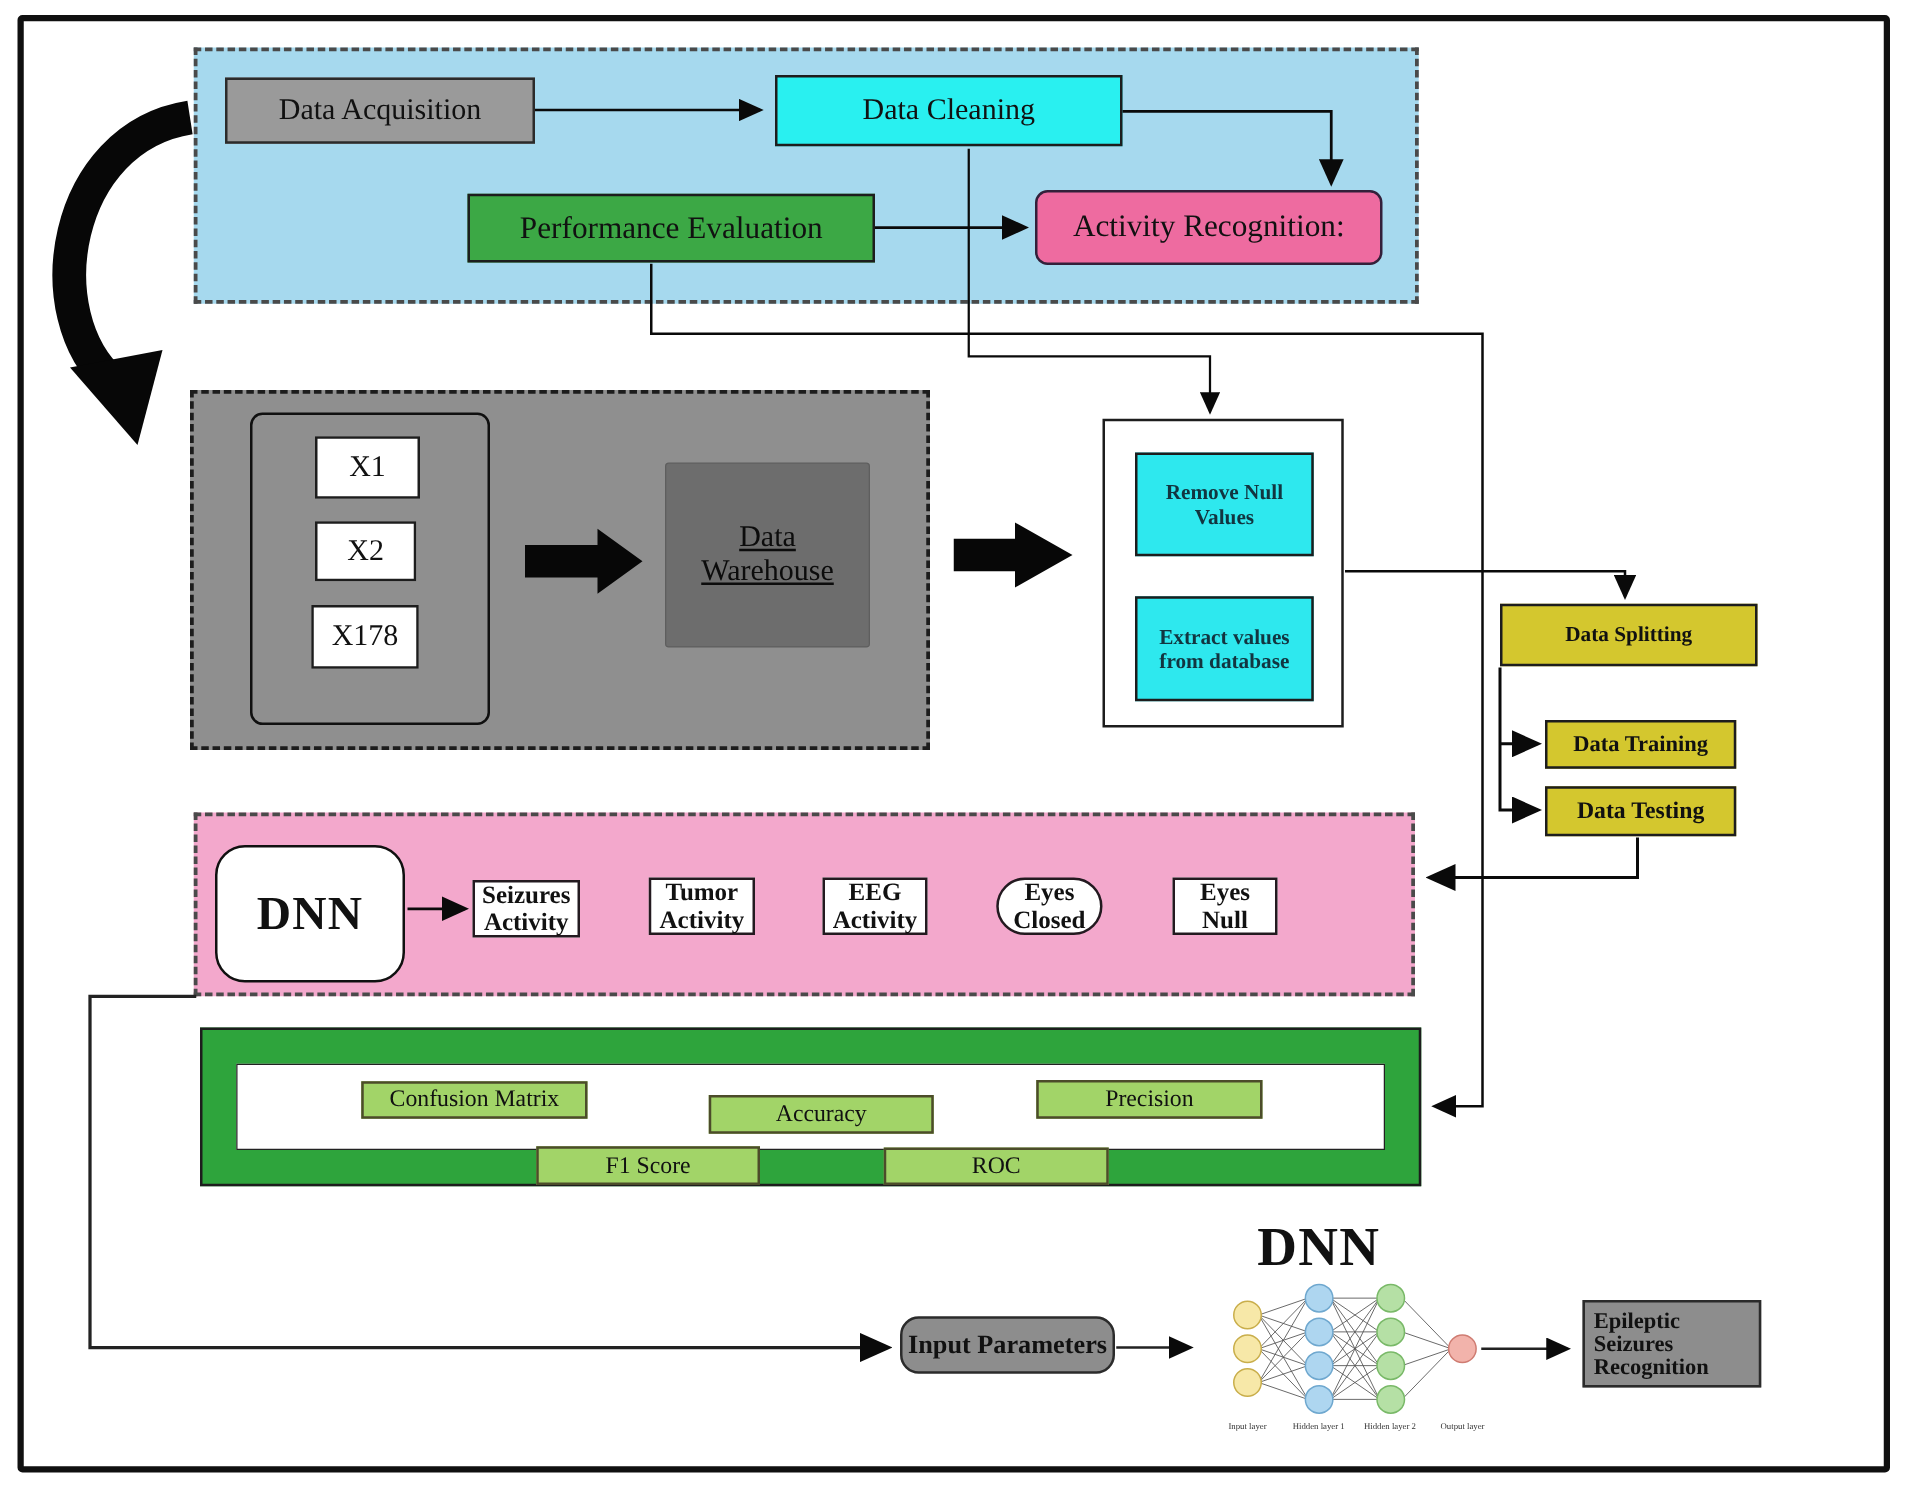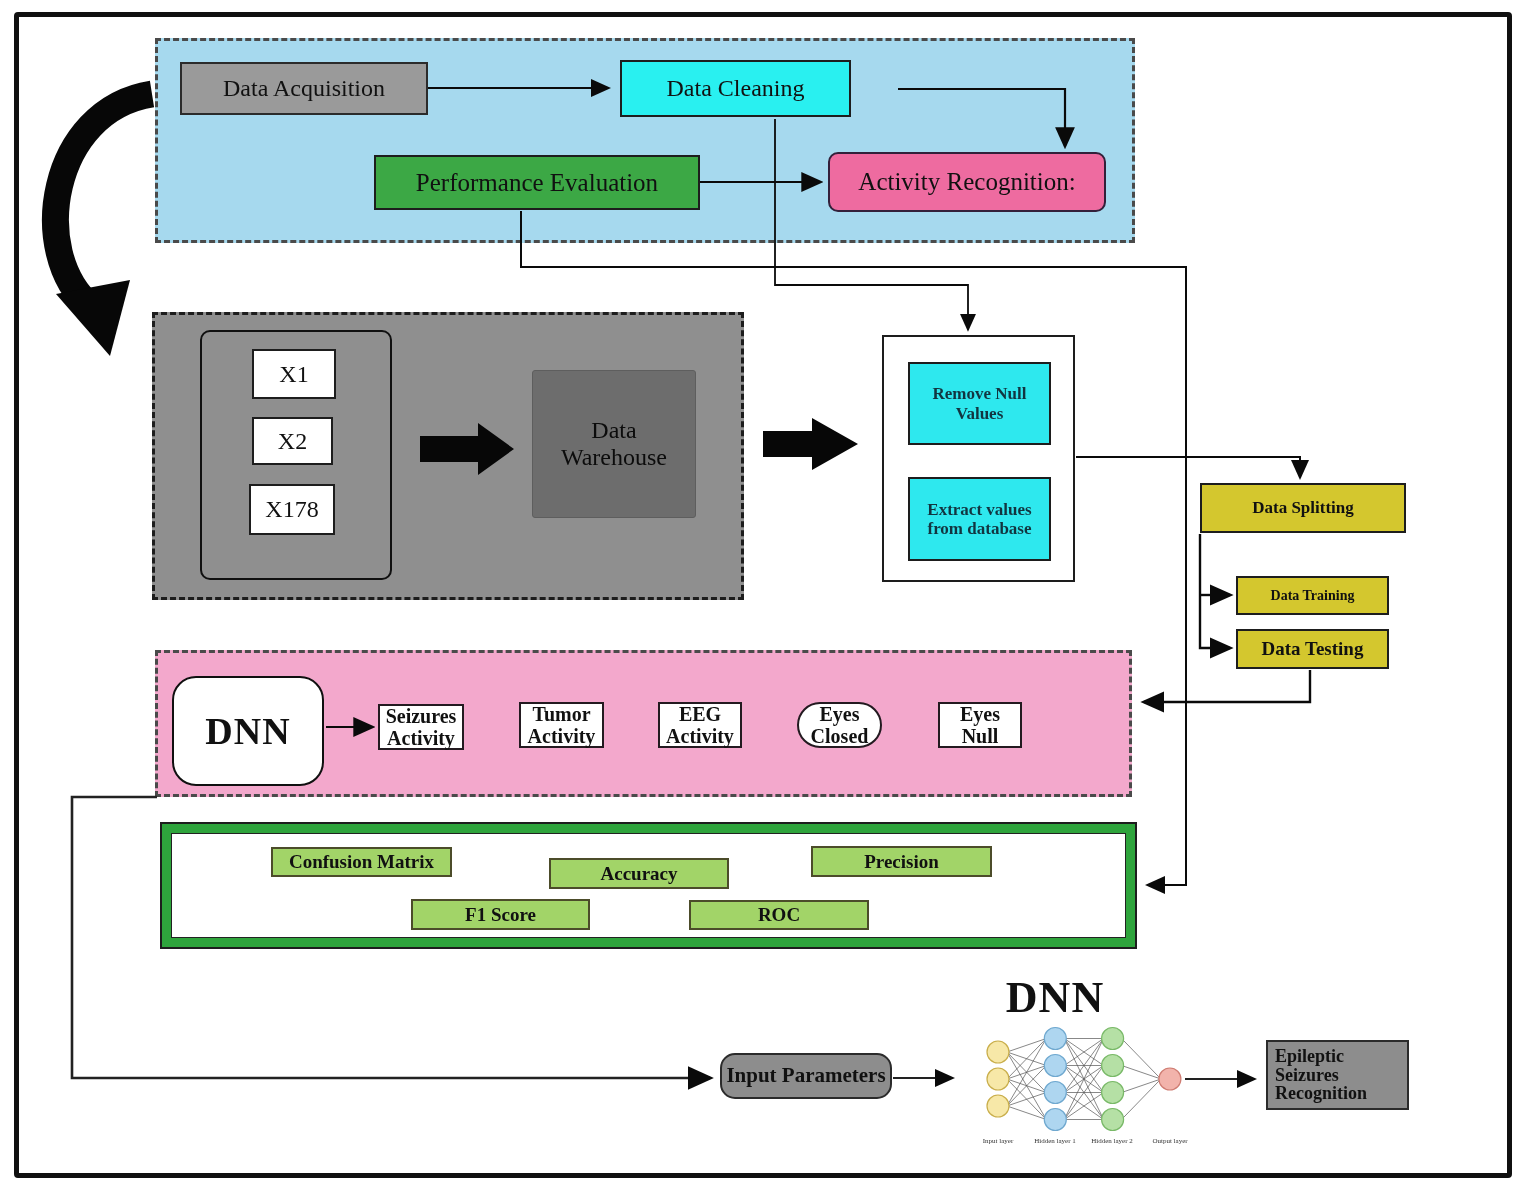--- a/index.html
+++ b/index.html
@@ -18,39 +18,39 @@
   .greenbox{background:#3ca845;border:2px solid #1d1d1d;font-size:25px;}
   .pinkbox{background:#ee6ba0;border:2px solid #33203a;font-size:25px;}
   .whitebox{background:#ffffff;border:2px solid #1d1d1d;font-size:24px;}
   .inner-rounded{border:2.5px solid #101010;border-radius:10px;background:transparent;}
   .warehouse{background:#6d6d6d;border:1px solid #5e5e5e;border-radius:3px;font-size:24px;color:#0c0c0c;}
   .cyansmall{background:#2ee8ee;border:2.5px solid #1d1d1d;font-size:17px;font-weight:bold;color:#123540;padding:2px;}
   .yellowbox{background:#d4c72e;border:2.5px solid #1d1d1d;font-weight:bold;}
   .dnnbox{background:#ffffff;border:2.5px solid #101010;border-radius:24px;
           font-size:38px;font-weight:bold;letter-spacing:1px;}
   .classbox{background:#ffffff;border:2.5px solid #231a20;font-size:20px;font-weight:bold;padding:1px;}
-  .eval-frame{background:#2ea43c;border:2px solid #1d1d1d;padding:9px;box-sizing:border-box;font-weight:bold;}
+  .eval-frame{background:#2ea43c;border:2px solid #1d1d1d;padding:27px;box-sizing:border-box;}
   .eval-inner{width:100%;height:100%;background:#ffffff;border:1.5px solid #222;position:relative;box-sizing:border-box;}
   .metric{background:#a2d468;border:2px solid #4c4c2a;font-size:19px;}
   .dnn-title{font-size:44px;font-weight:bold;letter-spacing:1px;}
   .io-gray{background:#8d8d8d;border:2px solid #2b2b2b;font-weight:bold;}
   .epileptic{font-size:18px;justify-content:flex-start;text-align:left;padding-left:7px;line-height:1.05;}
   svg.overlay{position:absolute;left:0;top:0;pointer-events:none;}
 </style>
 </head>
 <body>
 
 <div class="canvas">
   <div class="frame"></div>
 
   <div class="box section-blue" style="left:155px;top:38px;width:980px;height:205px;"></div>
   <div class="box graybox" style="left:180px;top:62px;width:248px;height:53px;">
     <span>Data Acquisition</span>
   </div>
-  <div class="box cyanbox" style="left:620px;top:60px;width:231px;height:57px;">
+  <div class="box cyanbox" style="left:620px;top:60px;width:278px;height:57px;">
     <span>Data Cleaning</span>
   </div>
   <div class="box greenbox" style="left:374px;top:155px;width:326px;height:55px;font-family:Liberation Serif, serif;">
     <span>Performance Evaluation</span>
   </div>
   <div class="box pinkbox" style="left:828px;top:152px;width:278px;height:60px;border-radius:10px;">
     <span>Activity Recognition:</span>
   </div>
 
   <div class="box section-gray" style="left:152px;top:312px;width:592px;height:288px;"></div>
@@ -58,35 +58,35 @@
   <div class="box whitebox" style="left:252px;top:349px;width:84px;height:50px;">
     <span>X1</span>
   </div>
   <div class="box whitebox" style="left:252px;top:417px;width:81px;height:48px;">
     <span>X2</span>
   </div>
   <div class="box whitebox" style="left:249px;top:484px;width:86px;height:51px;">
     <span>X178</span>
   </div>
   <div class="box warehouse" style="left:532px;top:370px;width:164px;height:148px;">
-    <span style="width:130px;">Data Warehouse</span>
+    <span style="width:130px;text-decoration:underline;">Data Warehouse</span>
   </div>
 
   <div class="box prep-outer" style="left:882px;top:335px;width:193px;height:247px;"></div>
   <div class="box cyansmall" style="left:908px;top:362px;width:143px;height:83px;">
     <span>Remove Null Values</span>
   </div>
   <div class="box cyansmall" style="left:908px;top:477px;width:143px;height:84px;">
     <span>Extract values from database</span>
   </div>
 
   <div class="box yellowbox" style="left:1200px;top:483px;width:206px;height:50px;font-size:17px;">
     <span>Data Splitting</span>
   </div>
-  <div class="box yellowbox" style="left:1236px;top:576px;width:153px;height:39px;font-size:14px;">
+  <div class="box yellowbox" style="left:1236px;top:576px;width:153px;height:39px;font-size:18px;">
     <span>Data Training</span>
   </div>
   <div class="box yellowbox" style="left:1236px;top:629px;width:153px;height:40px;font-size:19px;">
     <span>Data Testing</span>
   </div>
 
   <div class="box section-pink" style="left:155px;top:650px;width:977px;height:147px;"></div>
   <div class="box dnnbox" style="left:172px;top:676px;width:152px;height:110px;">
     <span>DNN</span>
   </div>

